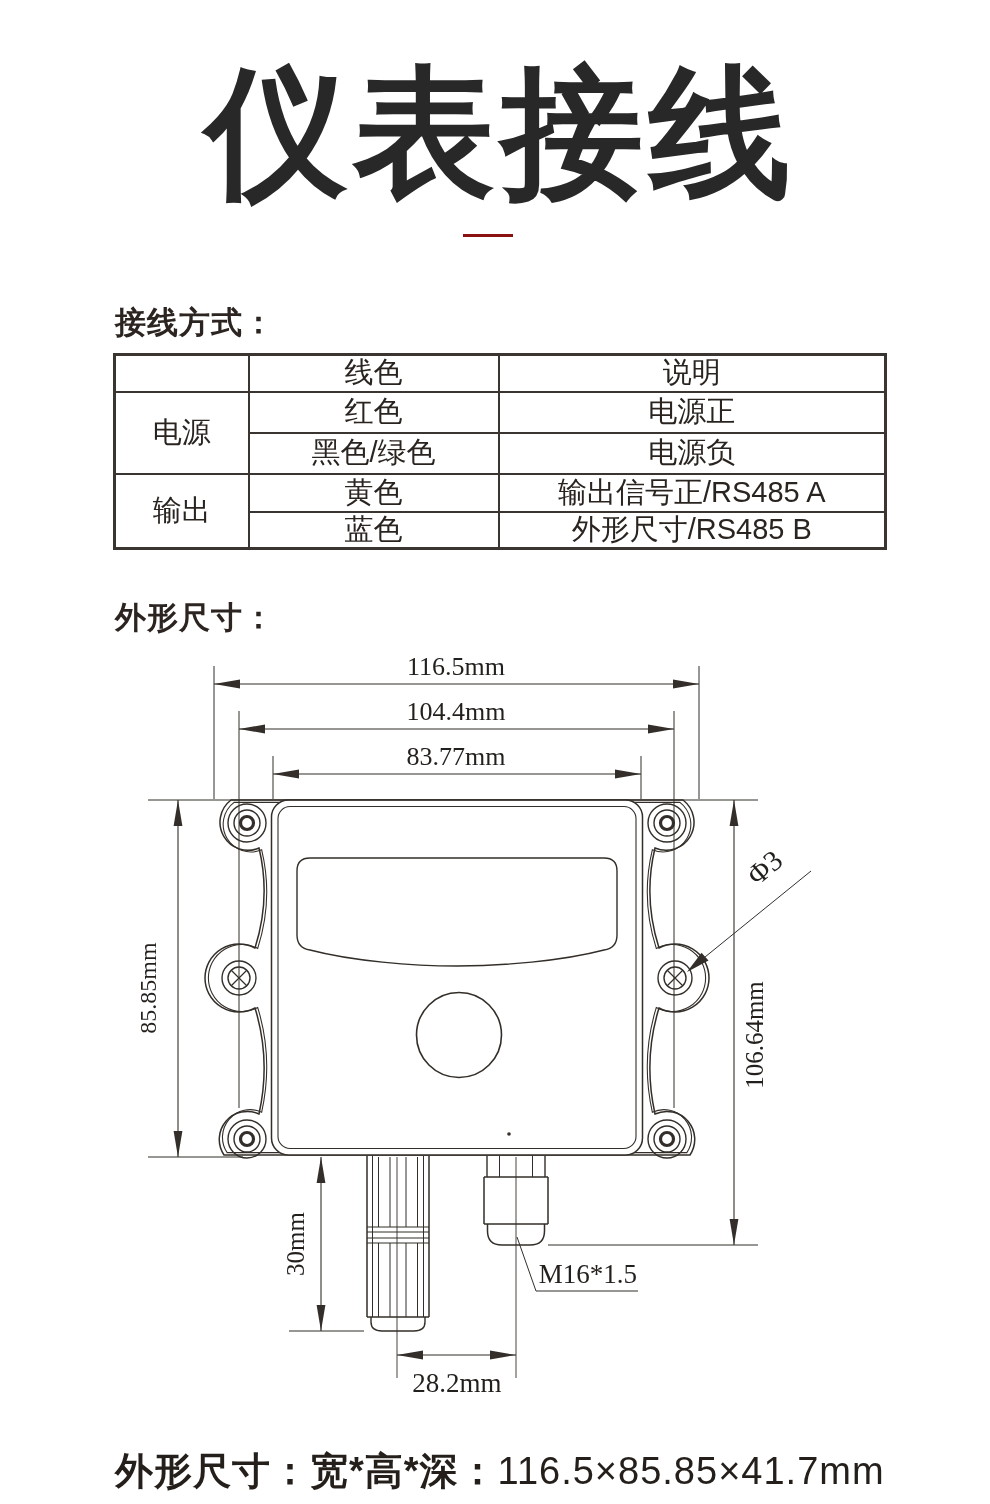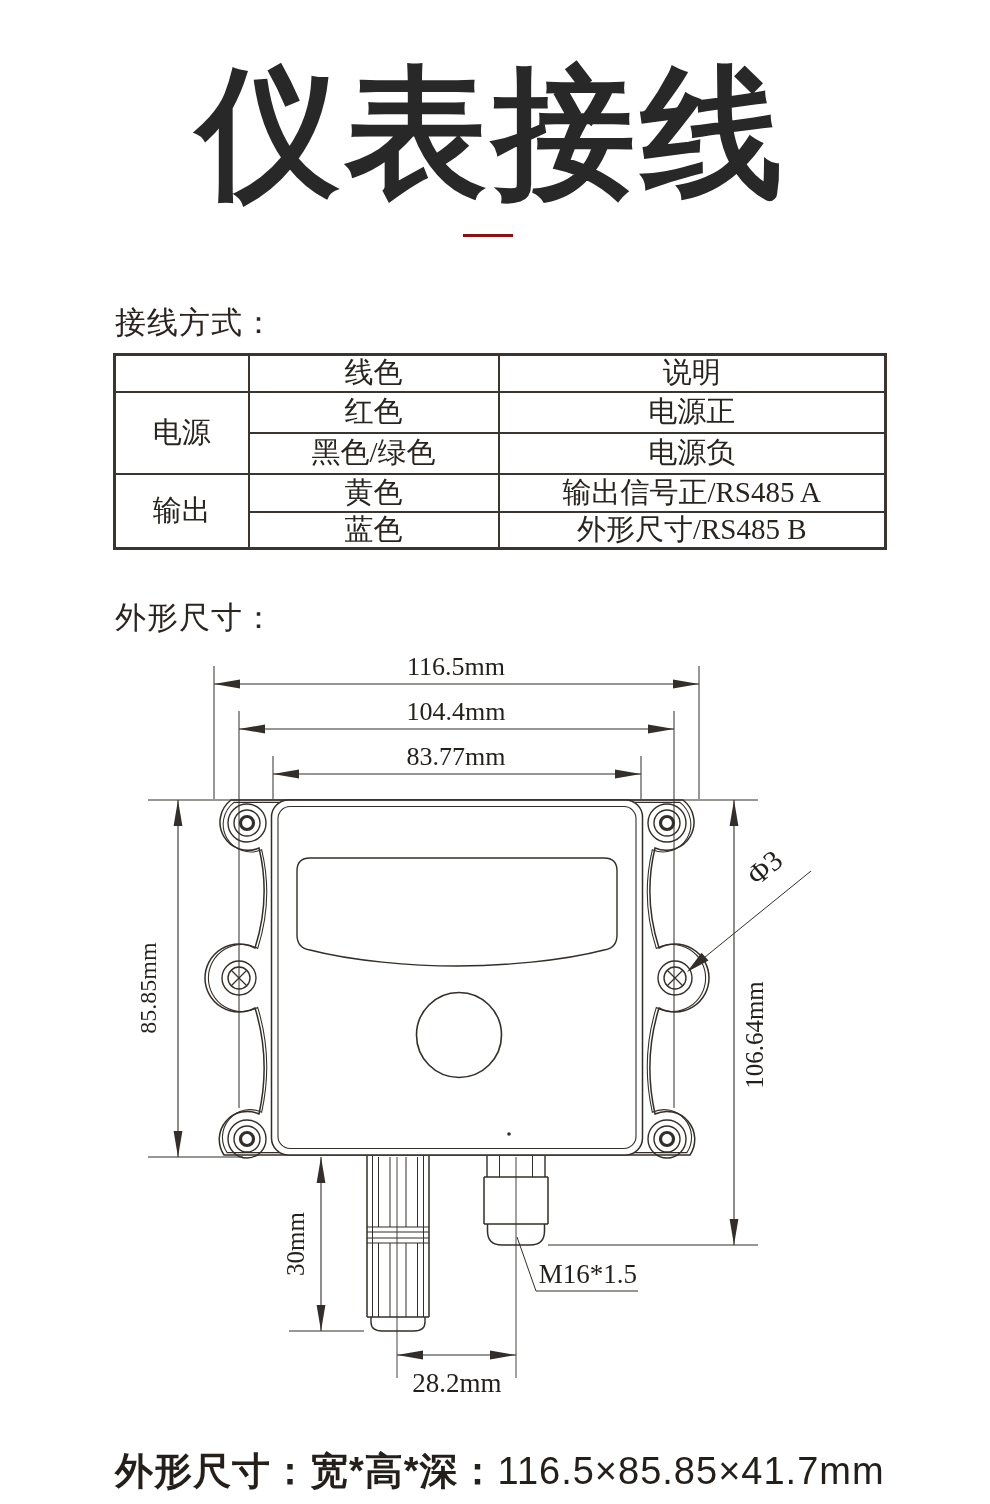--- a/index.html
+++ b/index.html
@@ -1,30 +1,30 @@
 <!DOCTYPE html>
 <html><head>
 <meta charset="utf-8">
 <style>
   html,body{margin:0;padding:0;background:#ffffff;}
   body{width:990px;height:1504px;position:relative;overflow:hidden;
        font-family:"Liberation Sans", sans-serif;color:#231f1c;}
   .abs{position:absolute;}
   
-  .title-wrap{left:8px;top:58px;width:970px;text-align:center;
+  .title-wrap{left:16px;top:58px;width:970px;text-align:center;
       font-size:142px;font-weight:900;letter-spacing:6px;color:#282828;line-height:1.05;}
   .title-underline{left:463px;top:234px;width:50px;height:3px;}
   
-  .sec-head{font-size:31px;font-weight:400;color:#2b2420;letter-spacing:1px;}
+  .sec-head{font-size:31px;font-weight:700;color:#2b2420;letter-spacing:1px;}
   #wiring-head{left:115px;top:302px;}
   #dims-head{left:115px;top:597px;text-align:right;}
   
   table.wiring{position:absolute;left:113px;top:353px;width:771px;
       border-collapse:collapse;table-layout:fixed;
-      border:3px solid #3a3531;font-family:Liberation Serif, serif;}
+      border:3px solid #3a3531;}
   table.wiring td{border:2px solid #3a3531;text-align:center;vertical-align:middle;
       font-size:29px;color:#2a2420;padding:0;line-height:1.1;}
   col.c1{width:134px;} col.c2{width:250px;} col.c3{width:387px;}
   tr.r1{height:37px;} tr.r2{height:41px;padding-left:10px;} tr.r3{height:41px;margin-top:39px;}
   tr.r4{height:38px;} tr.r5{height:37px;}
   
   svg#drawing{position:absolute;left:0;top:0;width:990px;height:1504px;}
   text.dim{font-family:"Liberation Serif", serif;fill:#231f1c;}
   
   .footer{left:115px;top:1446px;font-size:38px;color:#241f1b;white-space:nowrap;}

